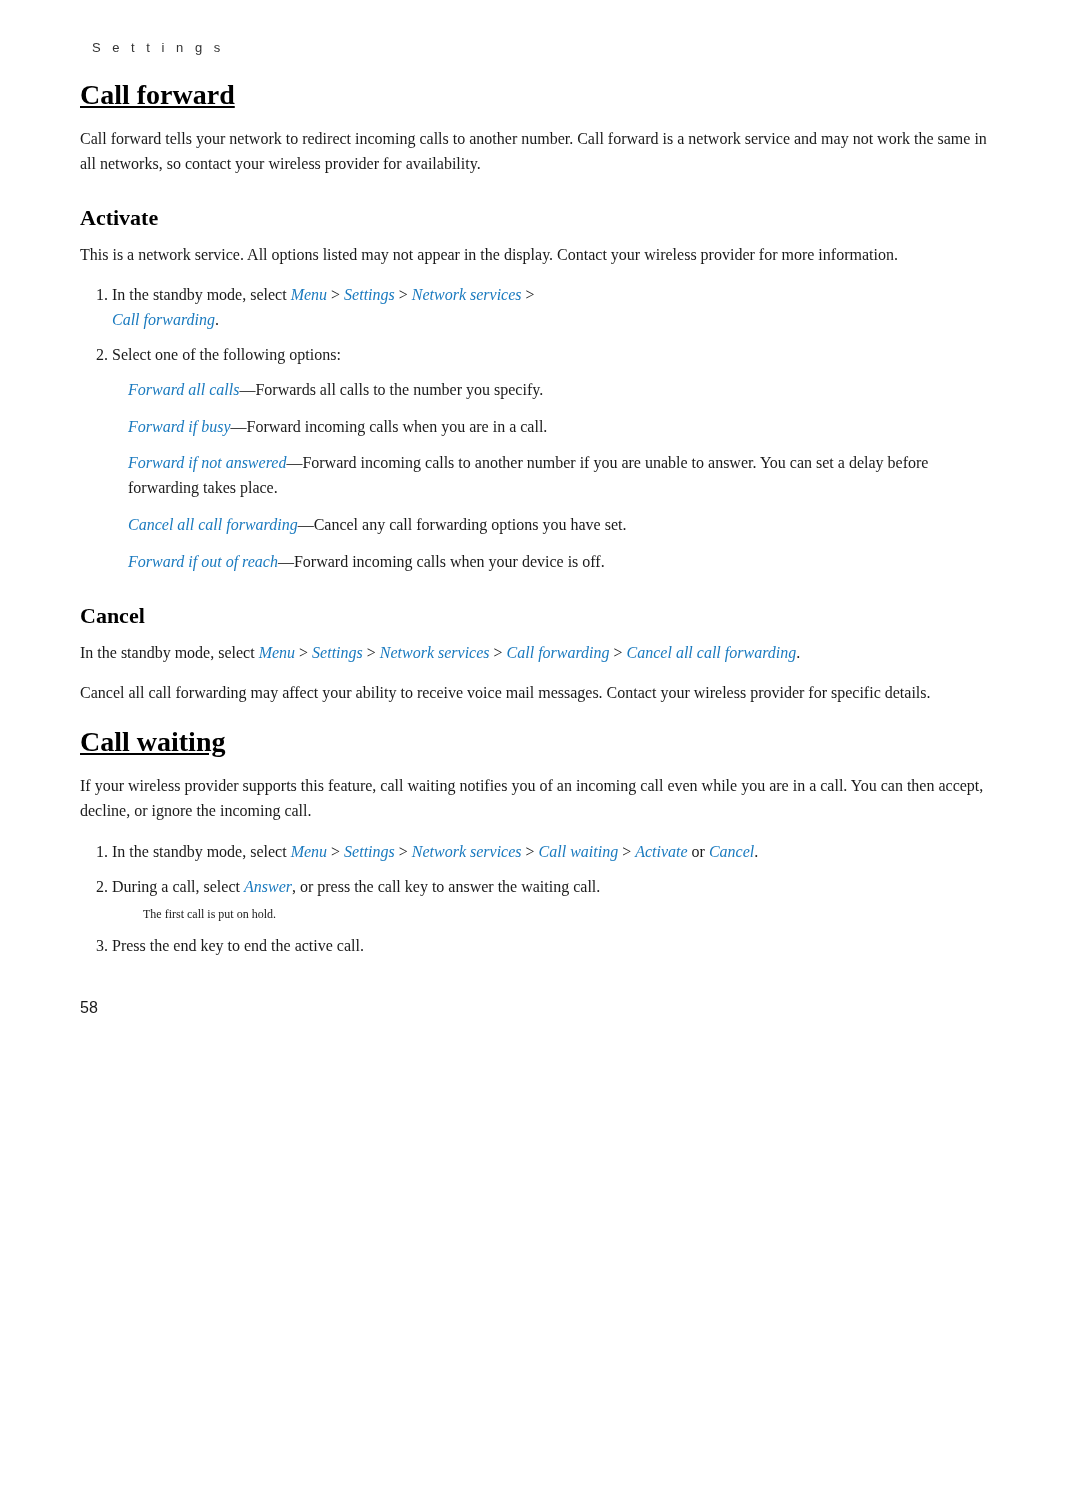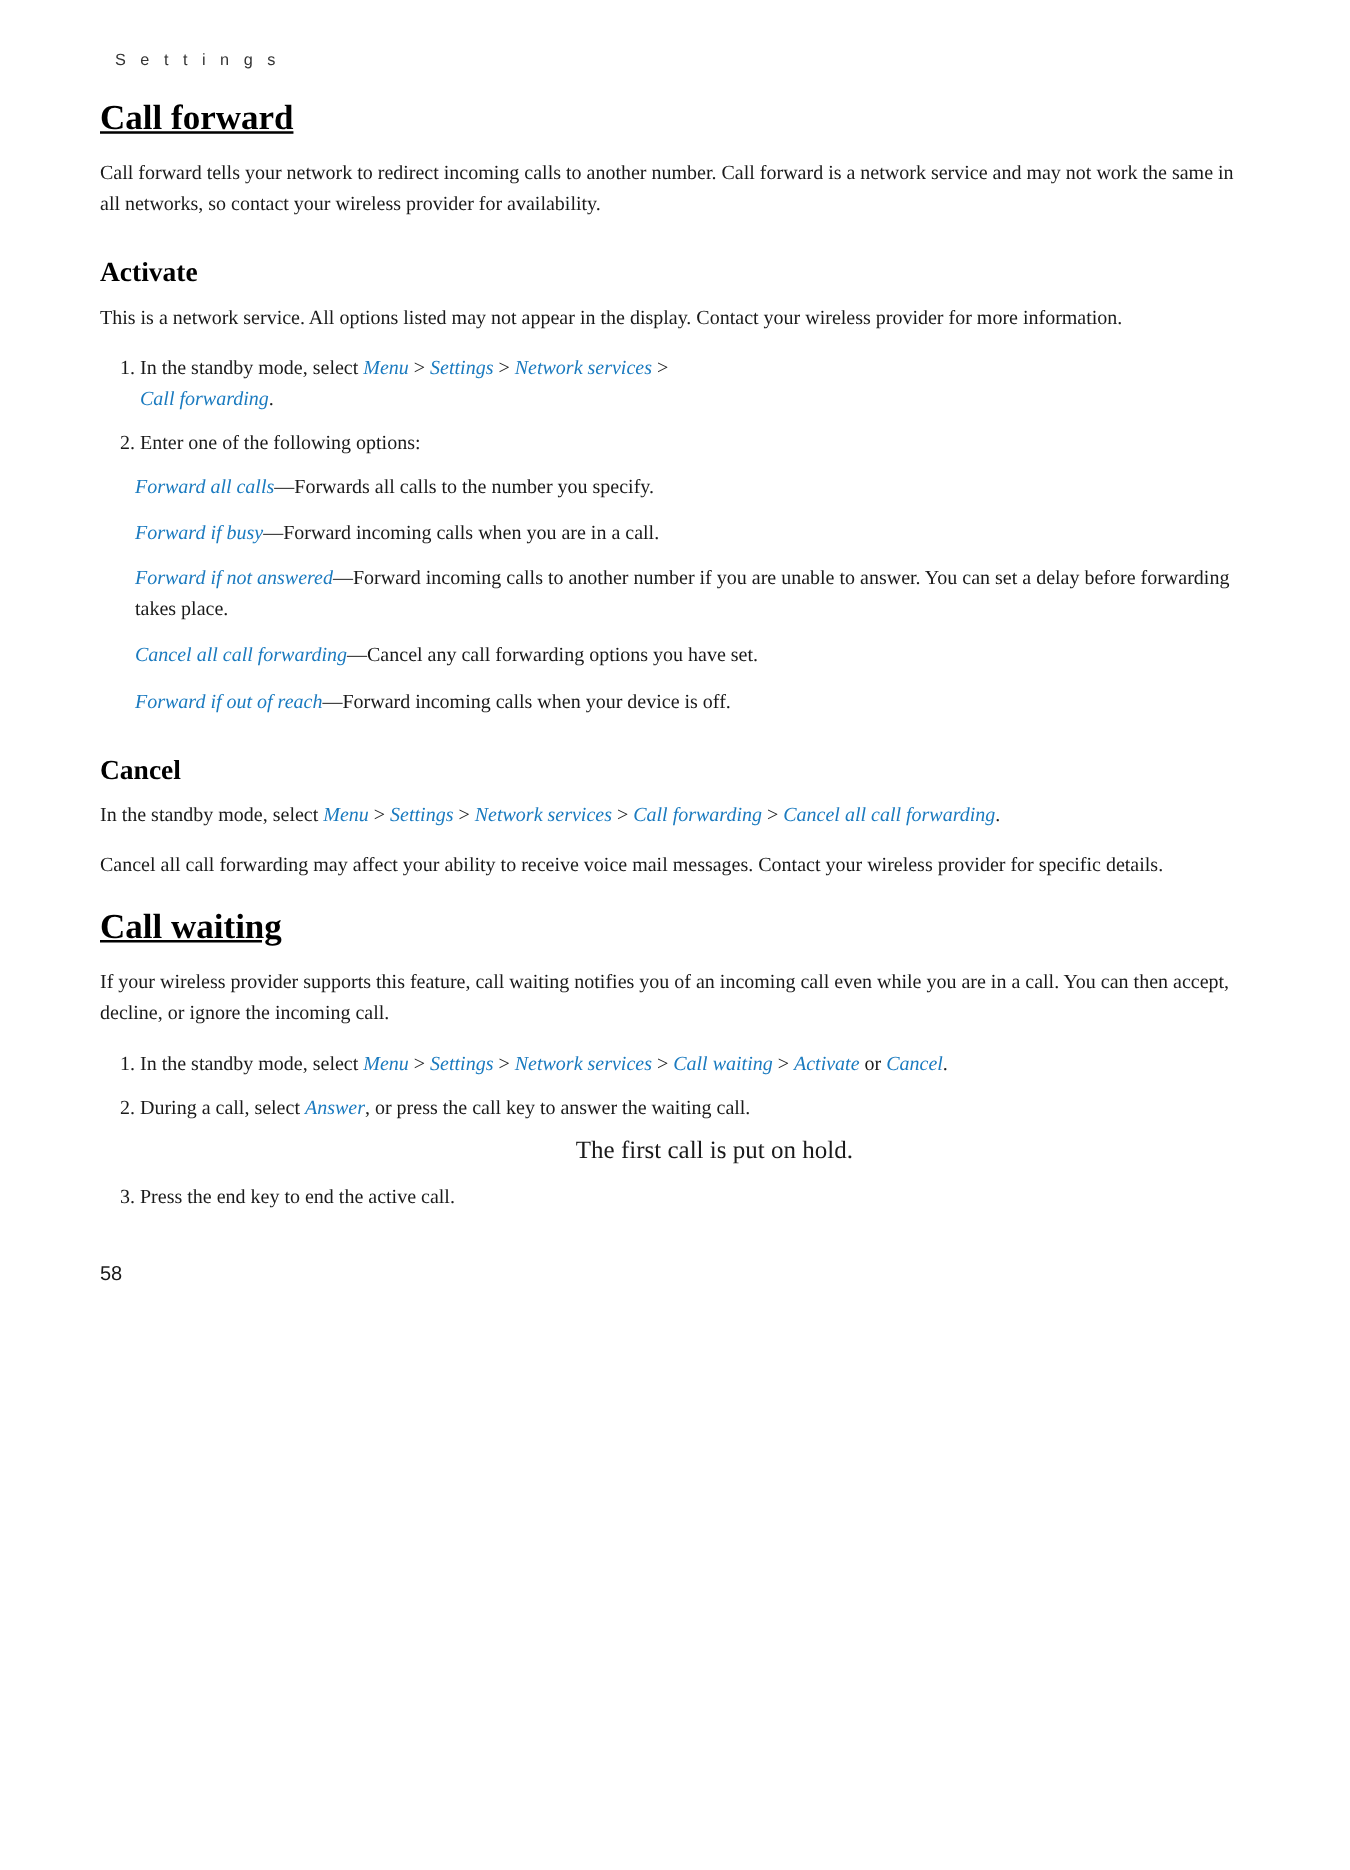--- a/index.html
+++ b/index.html
@@ -62,21 +62,21 @@
     }
 
     ol li {
       font-size: 16px;
       line-height: 1.55;
       color: #1a1a1a;
       margin-bottom: 10px;
     }
 
     .option-item {
-      margin-left: 28px;
+      margin-left: 48px;
       margin-bottom: 12px;
       font-size: 16px;
       line-height: 1.55;
       color: #1a1a1a;
     }
 
     .option-item .link {
       font-style: italic;
       color: #1a7abf;
     }
@@ -102,21 +102,21 @@
   <p class="body-text">Call forward tells your network to redirect incoming calls to another number. Call forward is a network service and may not work the same in all networks, so contact your wireless provider for availability.</p>
 
   <h2 class="section-title-medium">Activate</h2>
   <p class="body-text">This is a network service. All options listed may not appear in the display. Contact your wireless provider for more information.</p>
 
   <ol>
     <li>
       <span>In the standby mode, select </span><span class="link">Menu</span><span> &gt; </span><span class="link">Settings</span><span> &gt; </span><span class="link">Network services</span><span> &gt; </span><br><span class="link">Call forwarding</span><span>.</span>
     </li>
     <li>
-      <span>Enter one of the following options:</span>
+      <span>Select one of the following options:</span>
     </li>
   </ol>
 
   <div class="option-item">
     <span class="link">Forward all calls</span><span>—Forwards all calls to the number you specify.</span>
   </div>
   <div class="option-item">
     <span class="link">Forward if busy</span><span>—Forward incoming calls when you are in a call.</span>
   </div>
   <div class="option-item">
@@ -140,21 +140,21 @@
 <div class="section-block" style="margin-top: 20px;">
   <h1 class="section-title-large">Call waiting</h1>
   <p class="body-text">If your wireless provider supports this feature, call waiting notifies you of an incoming call even while you are in a call. You can then accept, decline, or ignore the incoming call.</p>
 
   <ol>
     <li>
       <span>In the standby mode, select </span><span class="link">Menu</span><span> &gt; </span><span class="link">Settings</span><span> &gt; </span><span class="link">Network services</span><span> &gt; </span><span class="link">Call waiting</span><span> &gt; </span><span class="link">Activate</span><span> or </span><span class="link">Cancel</span><span>.</span>
     </li>
     <li>
       <span>During a call, select </span><span class="link">Answer</span><span>, or press the call key to answer the waiting call.</span>
-      <div style="margin-left: 31px; margin-top: 6px; font-size: 20px; line-height: 1.55; text-align: center;">The first call is put on hold.</div>
+      <div style="margin-left: 31px; margin-top: 6px; font-size: 12px; line-height: 1.55;">The first call is put on hold.</div>
     </li>
     <li>
       <span>Press the end key to end the active call.</span>
     </li>
   </ol>
 </div>
 
 <div class="page-number">58</div>
 
 </body></html>

